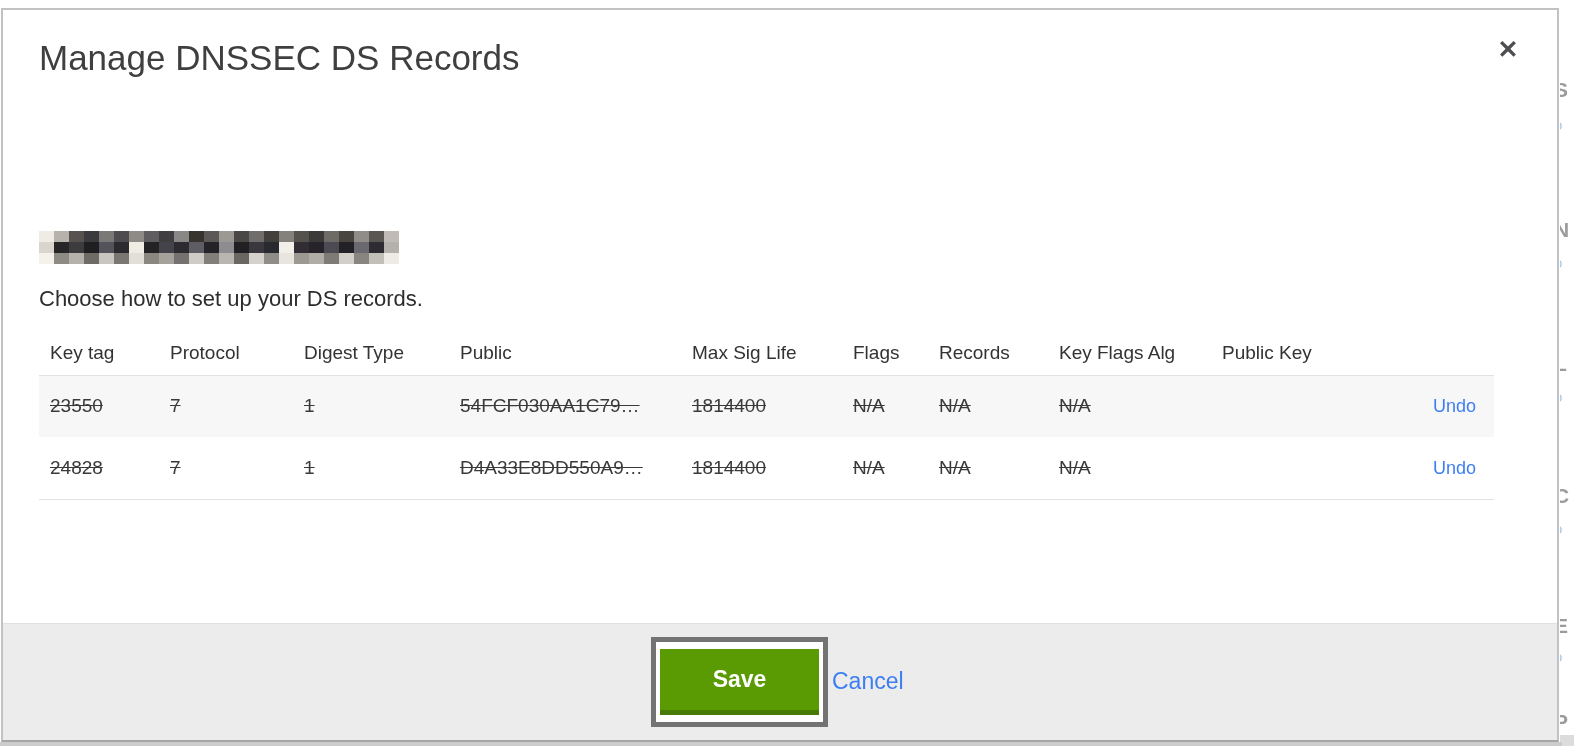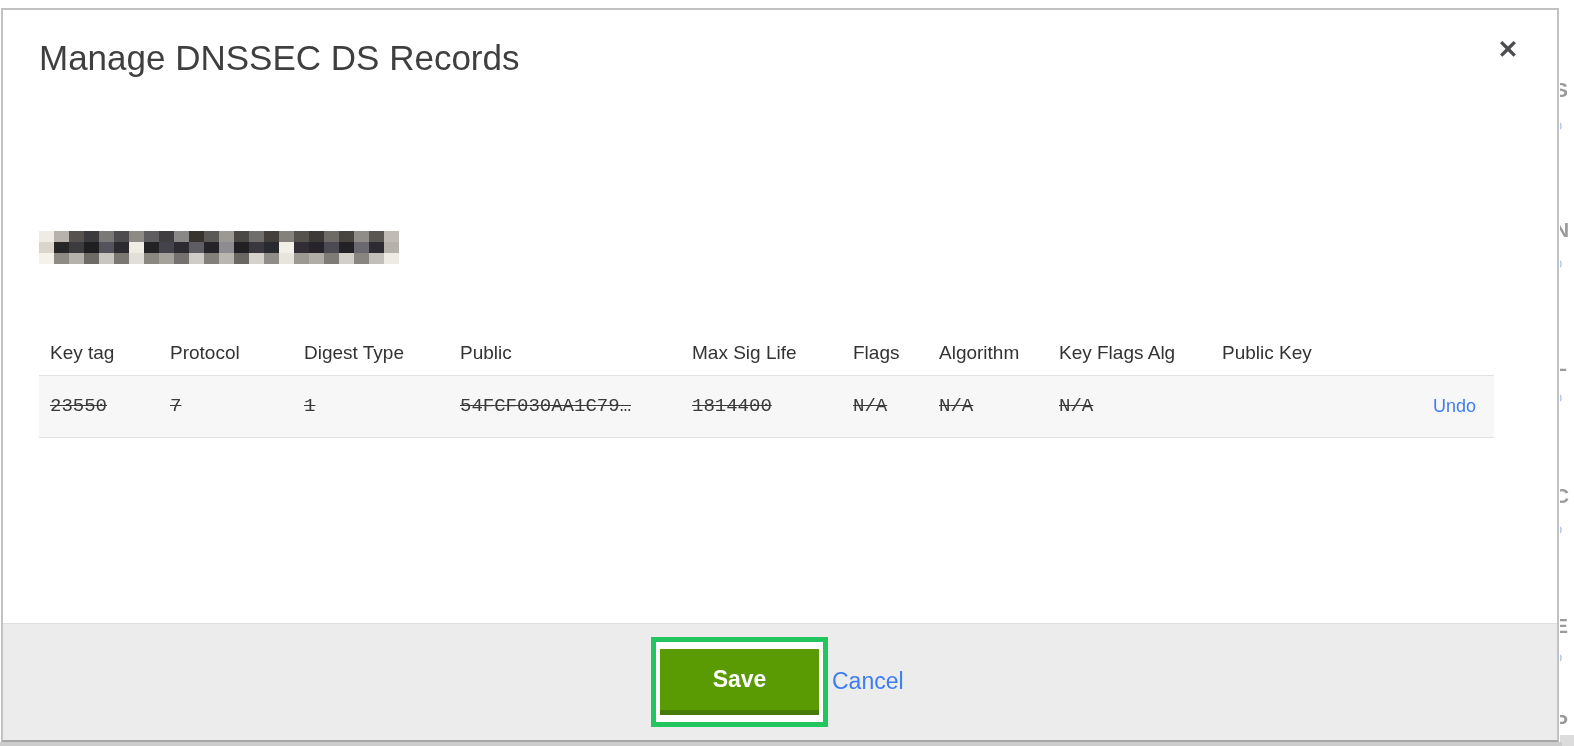--- a/index.html
+++ b/index.html
@@ -26,32 +26,32 @@
                      grid-template-columns:repeat(24,15px); grid-auto-rows:11px; }
   .subtitle { position:absolute; left:36px; top:276px; font-size:22px; color:#2d2d2d; }
 
   .ds-table { position:absolute; left:36px; top:322px; width:1455px; border-collapse:collapse; table-layout:fixed; }
   .ds-table th { height:43px; font-size:19px; font-weight:400; color:#333; text-align:left;
                  padding-left:11px; vertical-align:middle; white-space:nowrap; }
   .ds-table td { height:62px; font-size:19px; color:#3a3a3a; padding-left:11px; vertical-align:middle; white-space:nowrap; }
   .ds-table tbody tr:first-child td { border-top:1px solid #e2e2e2; }
   .ds-table tbody tr:last-child td { border-bottom:1px solid #e2e2e2; }
   .ds-table tbody tr.striped { background:#f7f7f7; }
-  .ds-table tbody tr.struck td:not(.action-cell) { text-decoration:line-through;font-family:Liberation Mono, monospace; }
+  .ds-table tbody tr.struck td:not(.action-cell) { text-decoration:line-through; }
   .ds-table td.action-cell { text-align:right; padding-right:18px; }
   .undo-link { color:#3e7ef2; font-size:18px; text-decoration:none; cursor:pointer; }
 
   .add-ds-btn { position:absolute; left:36px; top:506px; height:40px; padding:0 42px; background:#fff;
                 border:2px solid #68a412; color:#68a412; font-size:19px; cursor:pointer;
                 font-family:"Liberation Sans","DejaVu Sans",sans-serif; }
 
   .modal-footer { position:absolute; left:0; bottom:0; width:100%; height:117px; background:#ececec;
                   border-top:1px solid #e0e0e0; }
   .annotation-box { position:absolute; left:648px; top:13px; width:177px; height:90px;
-                    border:5px solid #22c55e; background:#fff; display:flex; align-items:center; justify-content:center; }
+                    border:5px solid #737373; background:#fff; display:flex; align-items:center; justify-content:center; }
   .save-btn { width:159px; height:66px; background:#5a9b04; border:none; border-bottom:5px solid #487a08;
               color:#fff; font-size:23px; font-weight:bold; cursor:pointer;
               font-family:"Liberation Sans","DejaVu Sans",sans-serif; }
   .cancel-link { position:absolute; left:829px; top:44px; color:#3c7ef2; font-size:23px; text-decoration:none; cursor:pointer; }
 </style>
 </head>
 <body>
 
 <div class="canvas">
 
@@ -144,20 +144,21 @@
         <div style="background: rgb(232, 229, 222);"></div>
         <div style="background: rgb(156, 152, 146);"></div>
         <div style="background: rgb(176, 172, 166);"></div>
         <div style="background: rgb(126, 122, 118);"></div>
         <div style="background: rgb(210, 207, 200);"></div>
         <div style="background: rgb(136, 132, 128);"></div>
         <div style="background: rgb(194, 191, 184);"></div>
         <div style="background: rgb(238, 235, 228);"></div>
       </div>
 
+    <p class="subtitle">Choose how to set up your DS records.</p>
 
     <table class="ds-table">
       <colgroup>
         <col style="width:120px">
           <col style="width:134px">
           <col style="width:156px">
           <col style="width:232px">
         <col style="width:161px">
           <col style="width:86px">
           <col style="width:120px">
@@ -166,41 +167,55 @@
           <col style="width:133px">
       </colgroup>
       <thead>
         <tr>
           <th>Key tag</th>
           <th>Protocol</th>
           <th>Digest Type</th>
           <th>Public</th>
           <th>Max Sig Life</th>
           <th>Flags</th>
-          <th>Algorithm</th>
+          <th>Records</th>
           <th>Key Flags Alg</th>
           <th>Public Key</th>
           <th></th>
         </tr>
       </thead>
       <tbody>
         <tr class="striped struck">
           <td>23550</td>
           <td>7</td>
           <td>1</td>
           <td>54FCF030AA1C79…</td>
           <td>1814400</td>
           <td>N/A</td>
           <td>N/A</td>
           <td>N/A</td>
           <td></td>
           <td class="action-cell">
             <a class="undo-link">Undo</a>
           </td>
         </tr>
+        <tr class="struck">
+          <td>24828</td>
+          <td>7</td>
+          <td>1</td>
+          <td>D4A33E8DD550A9…</td>
+          <td>1814400</td>
+          <td>N/A</td>
+          <td>N/A</td>
+          <td>N/A</td>
+          <td></td>
+          <td class="action-cell">
+            <a class="undo-link">Undo</a>
+          </td>
+        </tr>
       </tbody>
     </table>
 
 
     <div class="modal-footer">
       <div class="annotation-box">
         <button class="save-btn">Save</button>
       </div>
       <a class="cancel-link">Cancel</a>
     </div>

